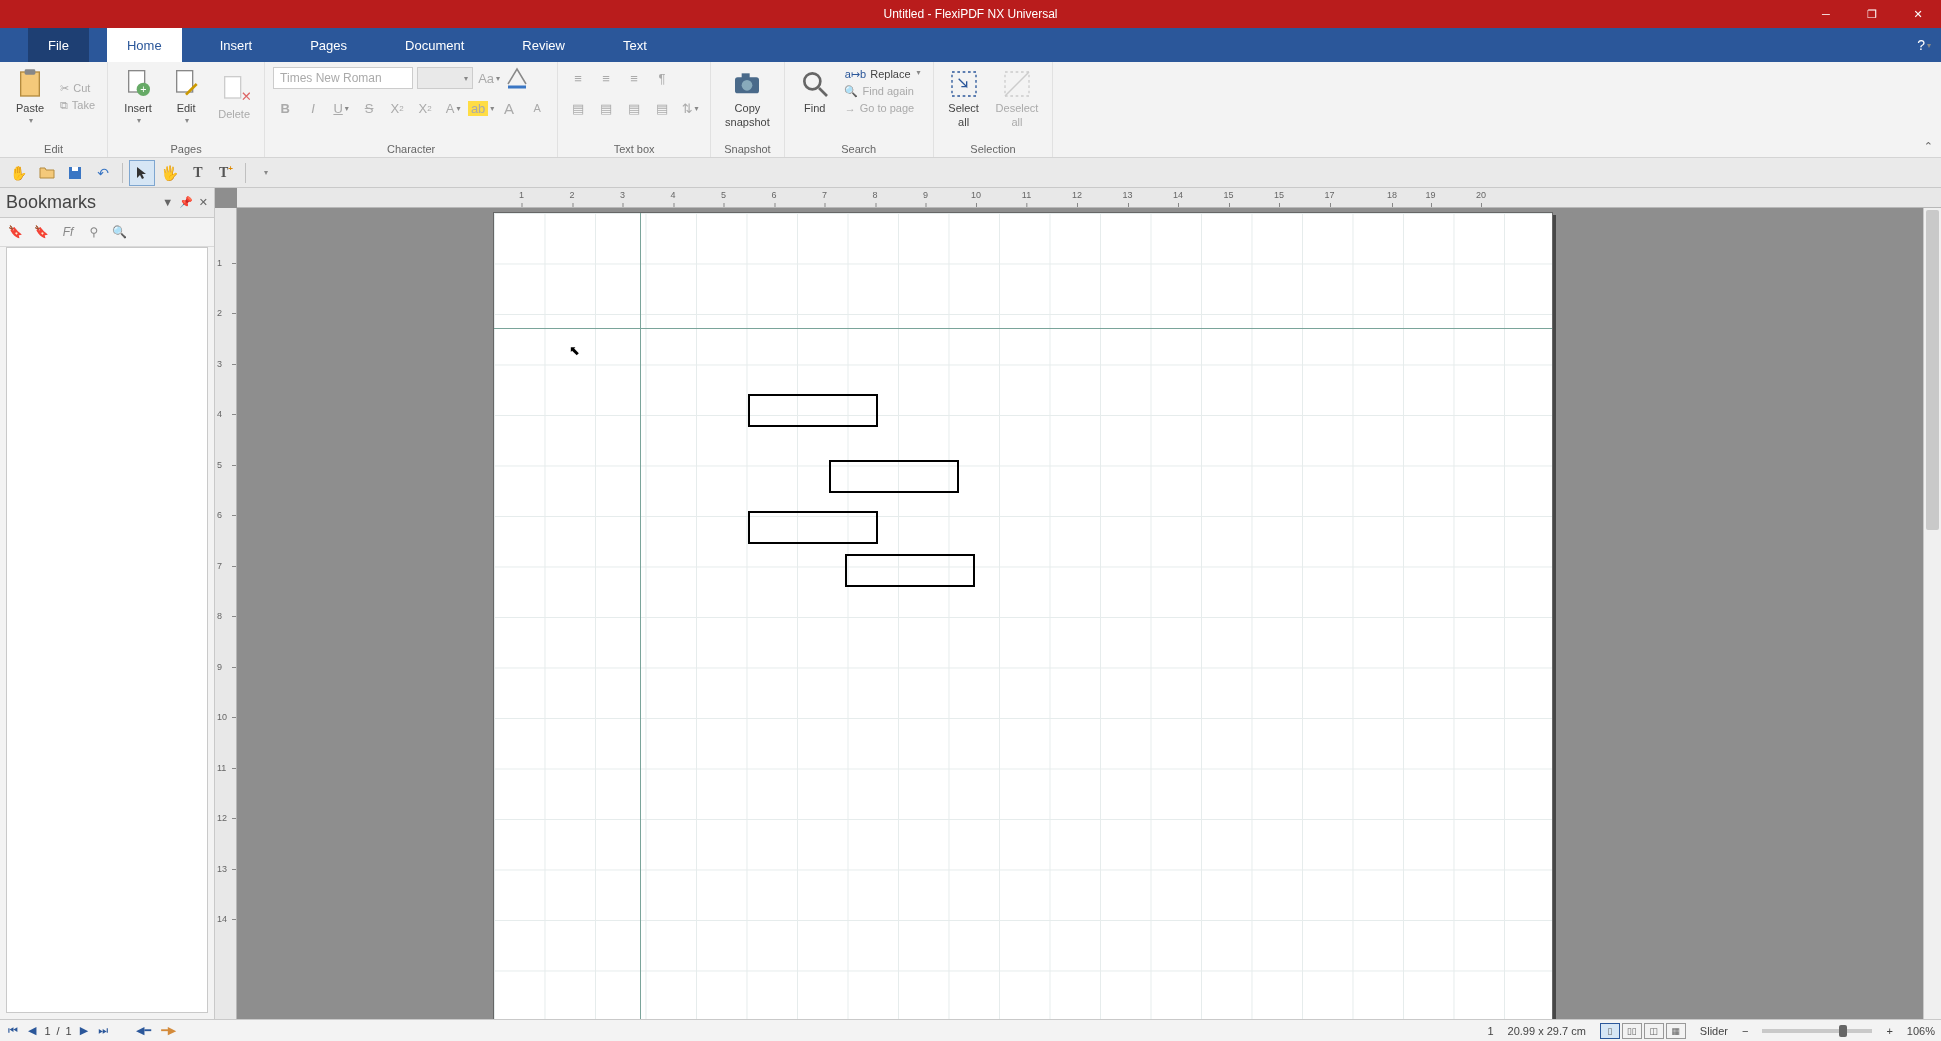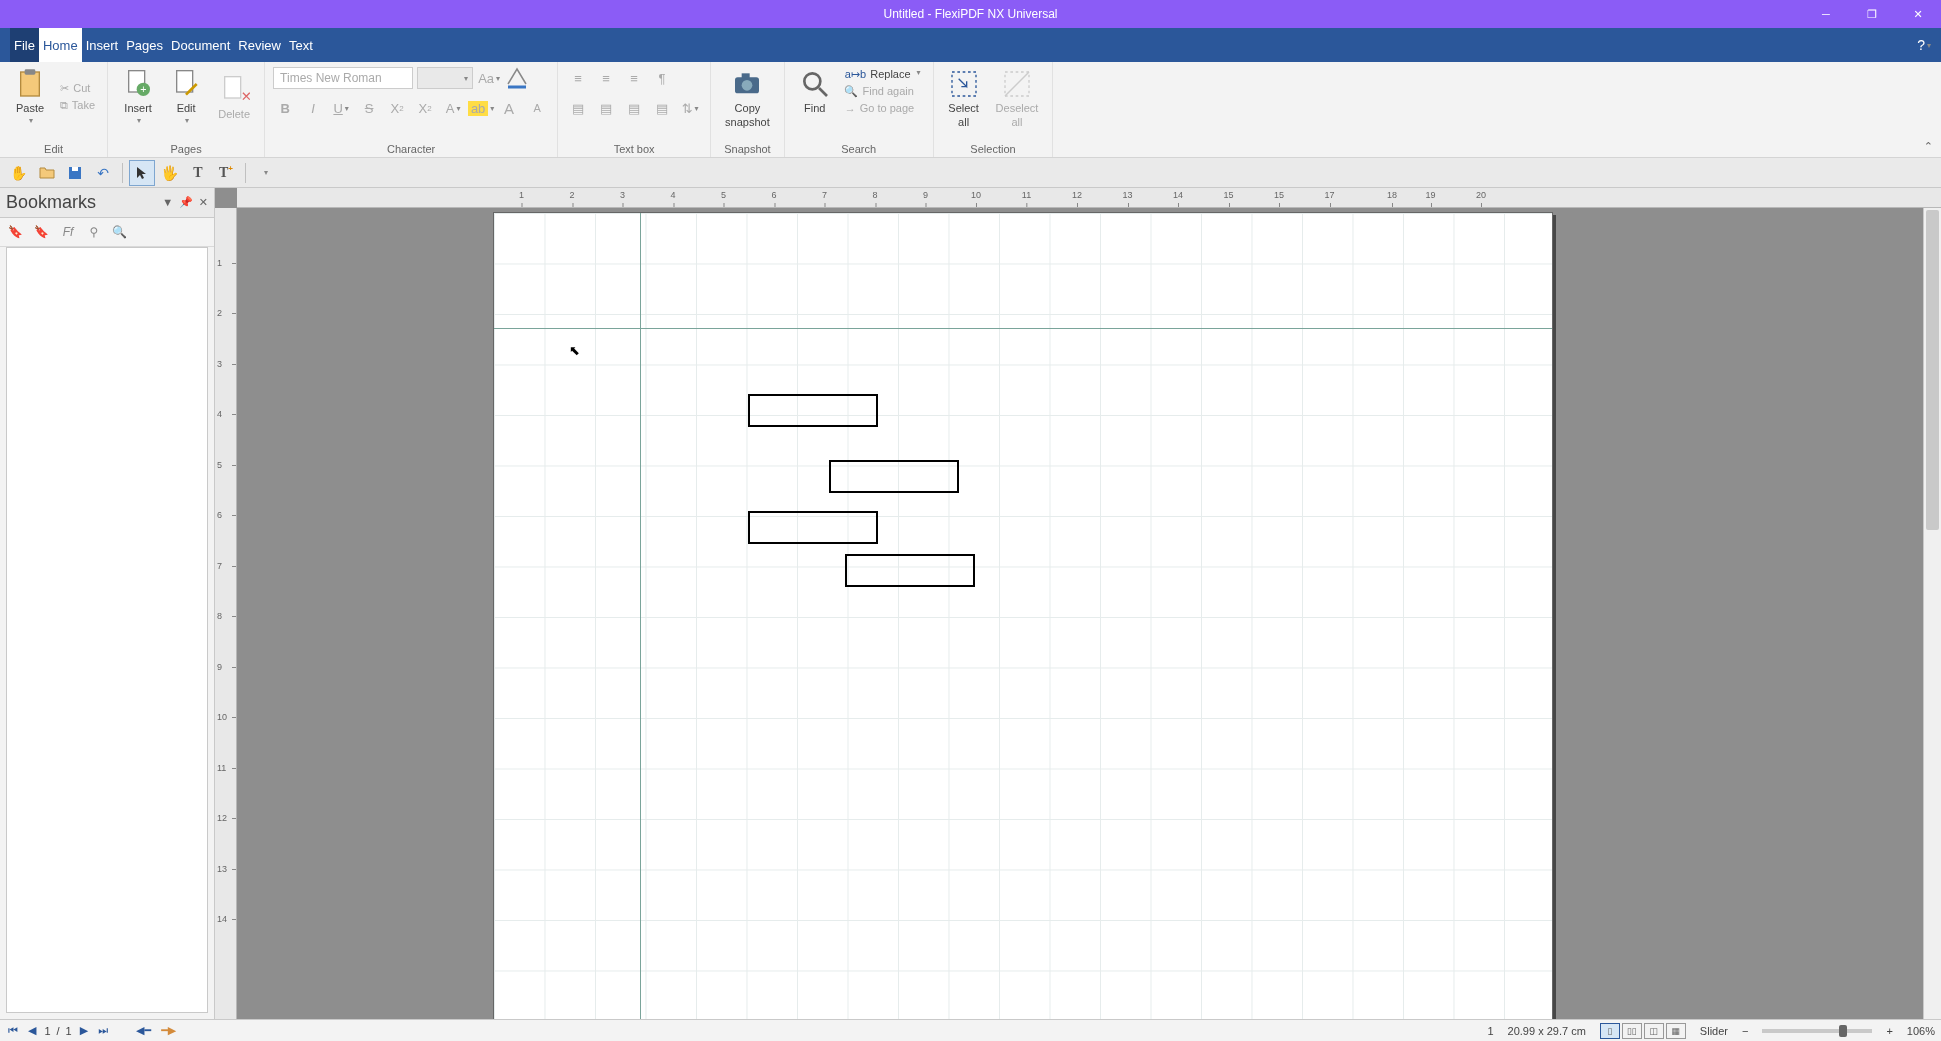--- a/index.html
+++ b/index.html
@@ -1,25 +1,25 @@
 <!DOCTYPE html>
 <html><head>
 <meta charset="utf-8">
 <style>
 * { margin: 0; padding: 0; box-sizing: border-box; font-family: "Segoe UI", Tahoma, sans-serif; }
 body { background: #fff; overflow: hidden; width: 1941px; height: 1041px; }
 
 
-.titlebar { background: #8b5cf6; height: 28px; display: flex; align-items: center; justify-content: center; position: relative; color: #fff; font-size: 12px; }
+.titlebar { background: #b91c1c; height: 28px; display: flex; align-items: center; justify-content: center; position: relative; color: #fff; font-size: 12px; }
 .titlebar .win-controls { position: absolute; right: 0; top: 0; display: flex; height: 28px; }
 .titlebar .win-controls div { width: 46px; height: 28px; display: flex; align-items: center; justify-content: center; color: #fff; font-size: 11px; }
 
 
 .menubar { background: #2b579a; height: 34px; display: flex; align-items: stretch; padding-left: 10px; position: relative; }
-.menubar .tab { padding: 0 4px; display: flex; align-items: center; color: #fff; font-size: 13px; cursor: default; }
+.menubar .tab { padding: 0 20px; display: flex; align-items: center; color: #fff; font-size: 13px; cursor: default; margin-left: 18px; }
 .menubar .tab.file { background: #1e3f73; }
 .menubar .tab.active { background: #fff; color: #2b579a; }
 .menubar .help { position: absolute; right: 10px; top: 0; height: 34px; display: flex; align-items: center; color:#fff; font-size: 14px; }
 
 
 .ribbon { background: #f3f3f3; height: 96px; border-bottom: 1px solid #d4d4d4; display: flex; position: relative; }
 .ribbon-group { border-right: 1px solid #e1e1e1; padding: 4px 8px 0 8px; display: flex; flex-direction: column; justify-content: space-between; }
 .ribbon-group-label { text-align: center; font-size: 11px; color: #666; padding-bottom: 2px; }
 .ribbon-row { display: flex; align-items: center; gap: 4px; }
 .big-btn { display: flex; flex-direction: column; align-items: center; justify-content: flex-start; padding: 2px 6px; font-size: 11px; color: #444; gap: 2px; min-width: 44px; }

